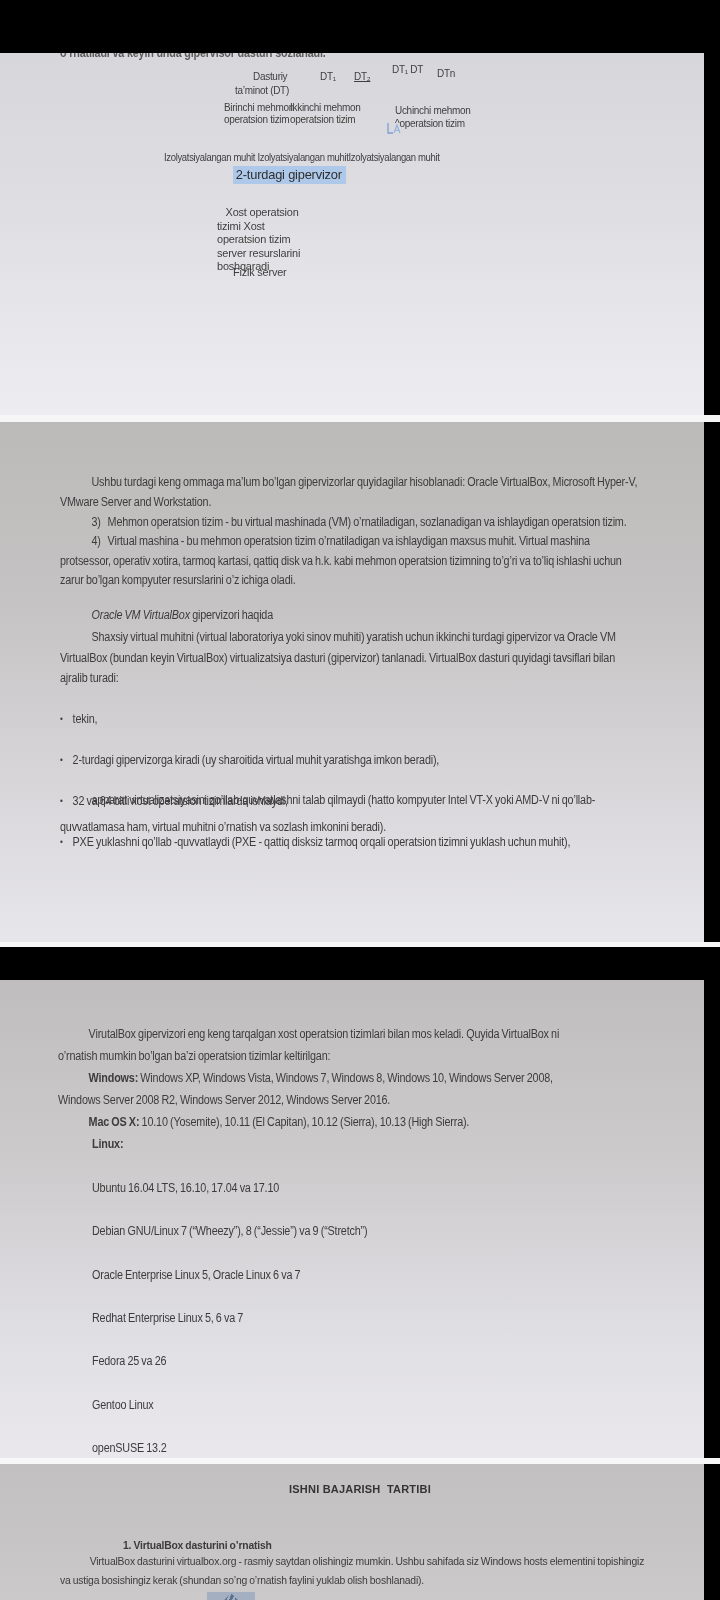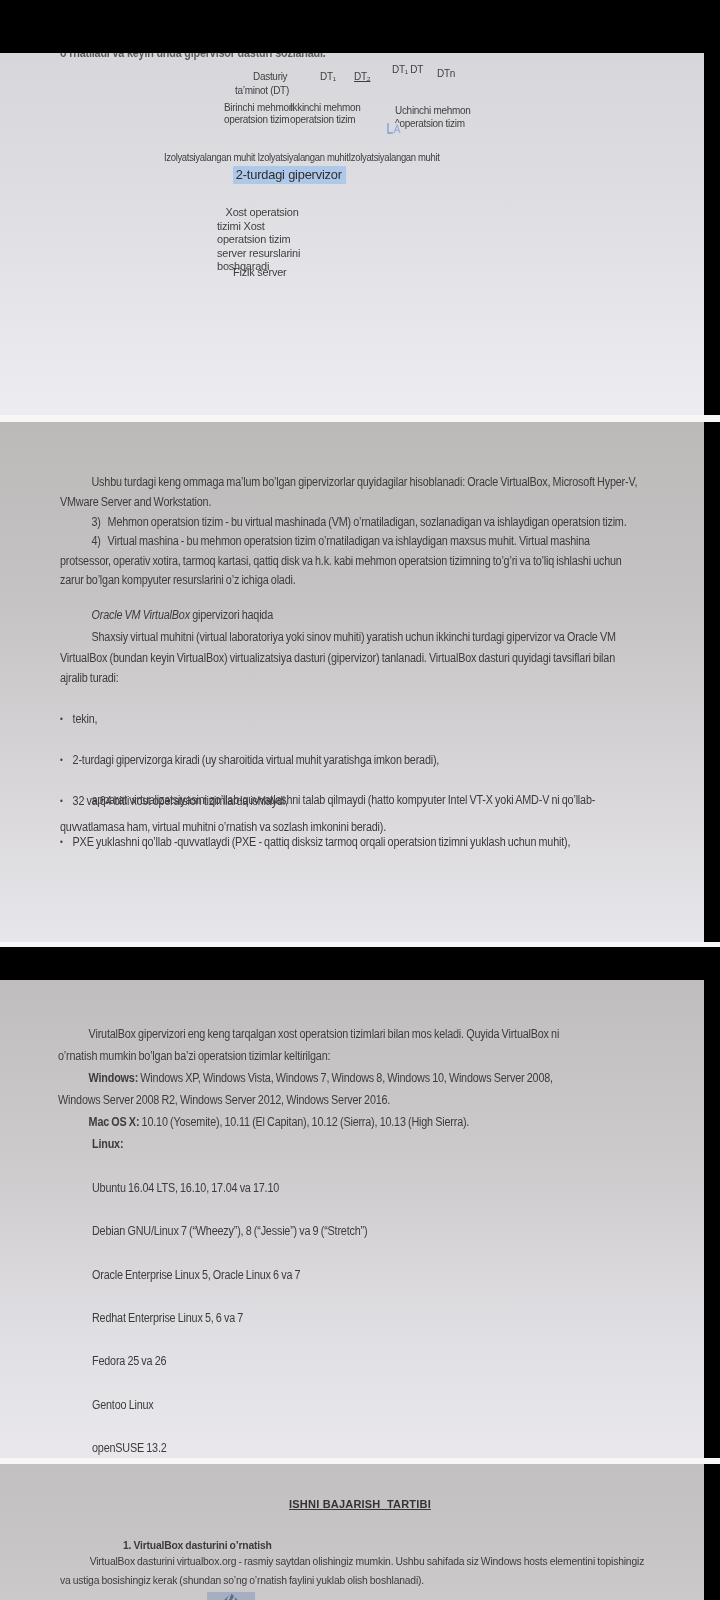--- a/index.html
+++ b/index.html
@@ -123,21 +123,21 @@
       <div>Redhat Enterprise Linux 5, 6 va 7</div>
       <div>Fedora 25 va 26</div>
       <div>Gentoo Linux</div>
       <div>openSUSE 13.2</div>
       <div>Solaris: Solaris 11, Solaris 10.</div>
     </div>
   </div>
   <div id="gap3"></div>
 
   <div class="pg" id="page4">
-    <div class="title4" style="top:34px;text-decoration:underline;">ISHNI BAJARISH&nbsp; TARTIBI</div>
+    <div class="title4" style="top:19px;">ISHNI BAJARISH&nbsp; TARTIBI</div>
     <div class="tb b" style="left:123px;top:72px;font-size:11.5px;">1. VirtualBox dasturini o’rnatish</div>
     <div class="tb" style="left:60px;top:88px;font-size:11.5px;line-height:19px;text-indent:33px;">VirtualBox dasturini virtualbox.org - rasmiy saytdan olishingiz mumkin. Ushbu sahifada siz Windows hosts elementini topishingiz
 va ustiga bosishingiz kerak (shundan so’ng o’rnatish faylini yuklab olish boshlanadi).</div>
     <div class="logo">
       <div class="pyr"></div>
     </div>
   </div>
 
 </div>
 

